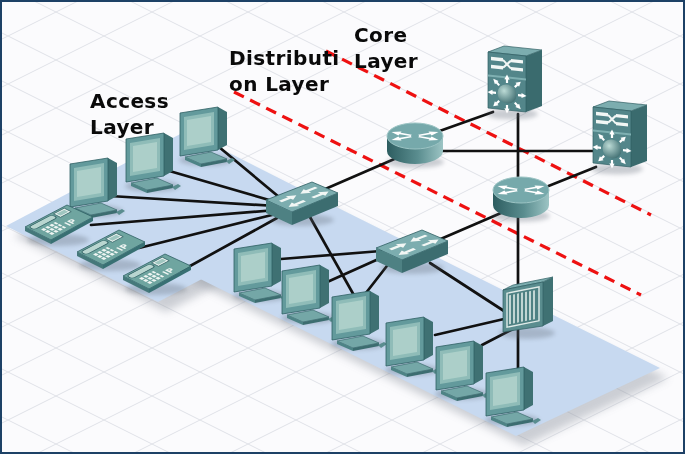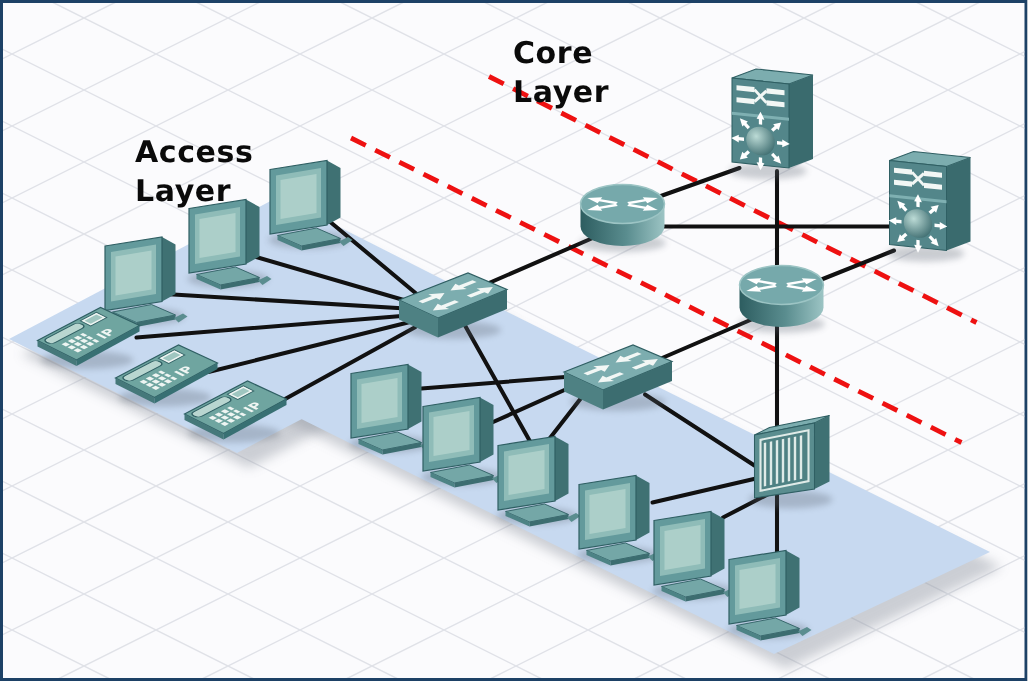--- a/index.html
+++ b/index.html
@@ -8,21 +8,21 @@
     border:2px solid #1d4166;background:#fbfbfd;overflow:hidden;
   }
   .canvas svg{position:absolute;left:0;top:0;display:block;}
   .layer-label{
     position:absolute;font-family:"DejaVu Sans",sans-serif;font-weight:bold;
     font-size:20px;line-height:26px;letter-spacing:.4px;color:#0a0a0a;
     white-space:pre-line;user-select:none;z-index:5;
   }
   #label-access{left:88px;top:86px;}
   #label-distribution{left:227px;top:43px;}
-  #label-core{left:340px;top:20px;}
+  #label-core{left:352px;top:20px;}
 </style>
 </head>
 <body>
 
 <div class="canvas">
 
   <svg id="net-svg" width="681" height="450" viewBox="2 2 681 450" xmlns="http://www.w3.org/2000/svg">
     <defs>
       <filter id="soft" x="-60%" y="-60%" width="220%" height="220%">
         <feGaussianBlur stdDeviation="2.2"></feGaussianBlur>
@@ -229,15 +229,17 @@
       <use href="#sym-switch" xlink:href="#sym-switch" x="376" y="230"></use>
       <use href="#sym-router" xlink:href="#sym-router" x="385" y="120"></use>
       <use href="#sym-router" xlink:href="#sym-router" x="491" y="174"></use>
       <use href="#sym-multilayer_switch" xlink:href="#sym-multilayer_switch" x="486" y="42"></use>
       <use href="#sym-multilayer_switch" xlink:href="#sym-multilayer_switch" x="591" y="97"></use>
       <use href="#sym-server" xlink:href="#sym-server" x="499" y="274"></use>
     </svg>
 
   <div class="layer-label" id="label-access">Access
 Layer</div>
+  <div class="layer-label" id="label-distribution">Distributi
+on Layer</div>
   <div class="layer-label" id="label-core">Core
 Layer</div>
 </div>
 
 </body></html>

